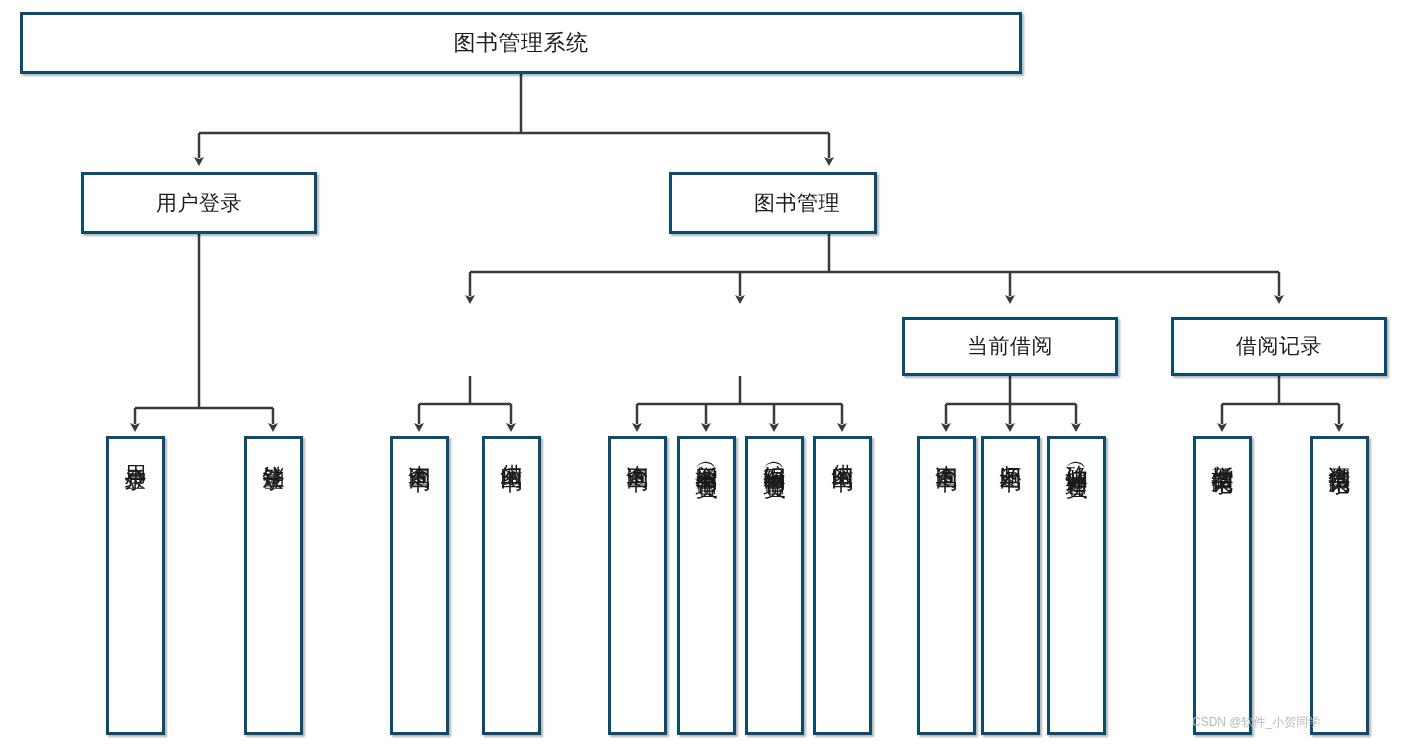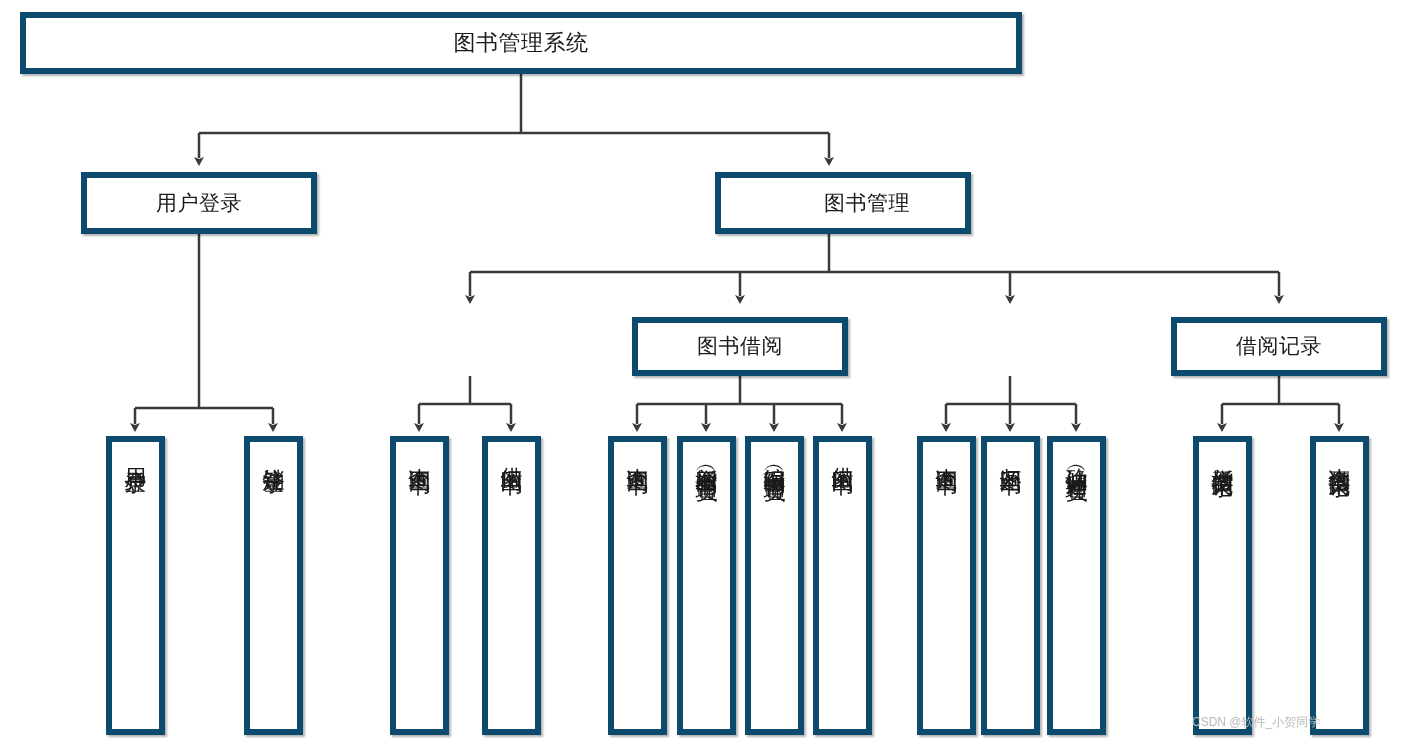--- a/index.html
+++ b/index.html
@@ -23,21 +23,21 @@
     left: 0;
     top: 0;
     width: 1405px;
     height: 747px;
     pointer-events: none;
   }
   .node {
     position: absolute;
     box-sizing: border-box;
     background: #ffffff;
-    border: 6px solid #0c4a6e;
+    border: 3px solid #0c4a6e;
     box-shadow: 2px 2px 2px rgba(0,0,0,0.30);
     display: flex;
     align-items: center;
     justify-content: center;
     color: #1a1a1a;
     z-index: 2;
   }
   .node .label {
     display: block;
     line-height: 1.18;
@@ -130,26 +130,26 @@
     </g>
   </svg>
 
   <div class="node root horiz" style="left:20px; top:12px; width:1002px; height:62px;">
     <span class="label">图书管理系统</span>
   </div>
 
   <div class="node horiz" style="left:81px; top:172px; width:236px; height:62px;">
     <span class="label">用户登录</span>
   </div>
-  <div class="node horiz" style="left:715px; top:172px; width:256px; height:62px;padding-left:48px;">
+  <div class="node horiz" style="left:669px; top:172px; width:208px; height:62px;padding-left:48px;">
     <span class="label">图书管理</span>
   </div>
 
-  <div class="node horiz" style="left:632px; top:317px; width:216px; height:59px;">
-    <span class="label">图书借阅</span>
+  <div class="node horiz" style="left:902px; top:317px; width:216px; height:59px;">
+    <span class="label">当前借阅</span>
   </div>
   <div class="node horiz" style="left:1171px; top:317px; width:216px; height:59px;justify-content:center;">
     <span class="label">借阅记录</span>
   </div>
 
   <div class="node vert" style="left:106px; top:436px; width:59px; height:299px;">
     <span class="label">用户登录</span>
   </div>
   <div class="node vert" style="left:244px; top:436px; width:59px; height:299px;">
     <span class="label">注销登录</span>

